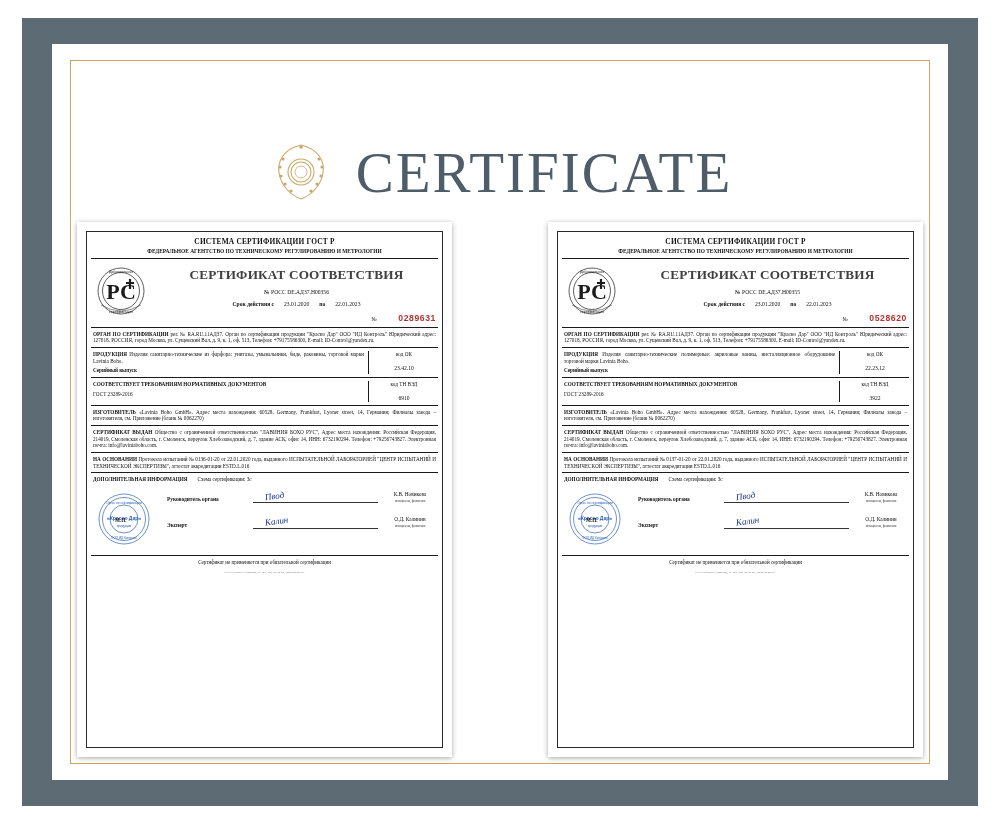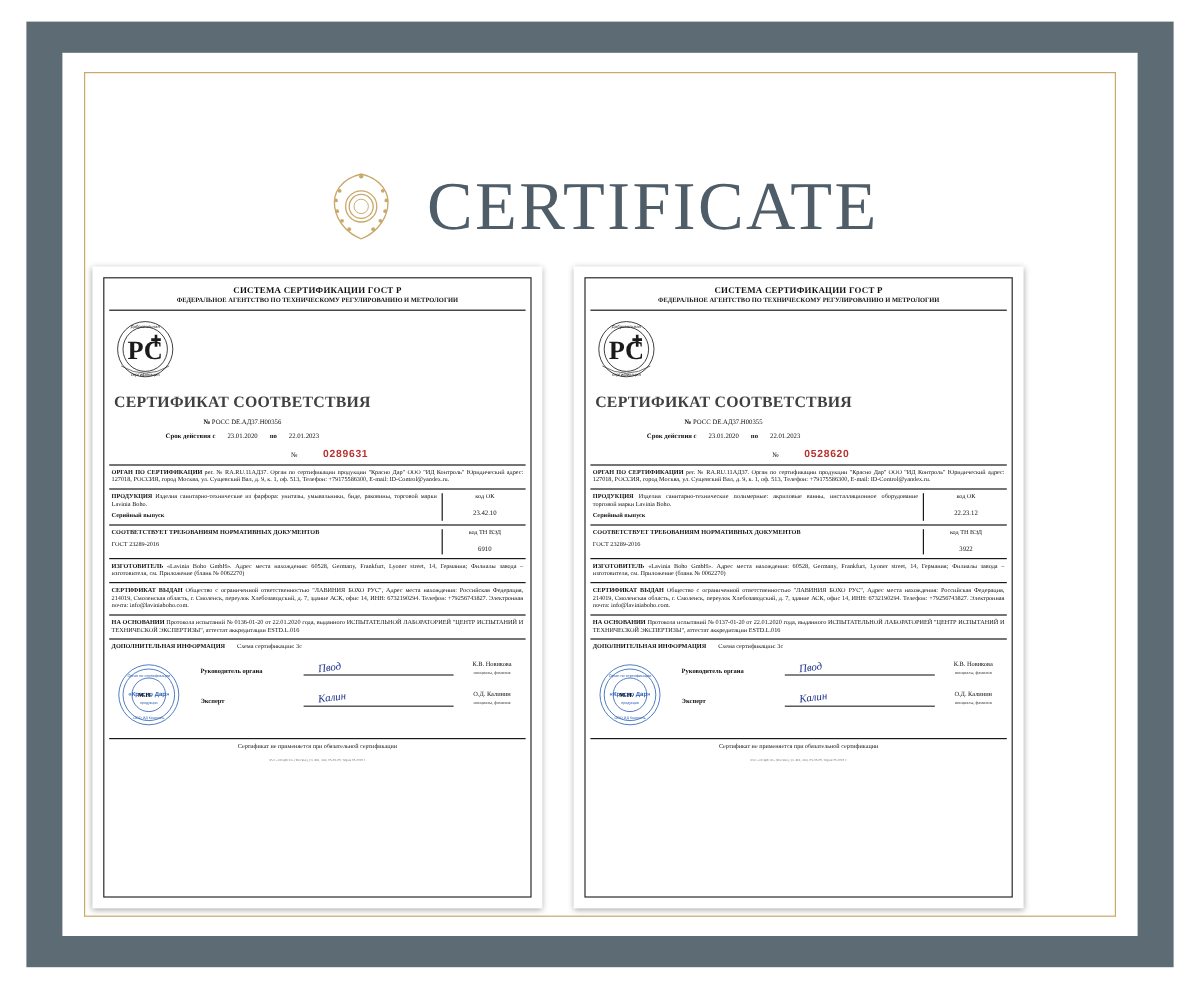--- a/index.html
+++ b/index.html
@@ -61,21 +61,21 @@
     color:#4e5d68;
     font-weight:400;
     line-height:1;
     white-space:nowrap;
   }
   
   .certs{
     position:absolute;
     left:0;right:0;top:155px;
     display:flex;
-    justify-content:flex-start;
+    justify-content:space-between;
     gap:26px;
   }
   .cert-doc{
     width:375px;
     height:535px;
     background:#ffffff;
     box-shadow:0 1px 5px rgba(0,0,0,0.35);
     position:relative;
     box-sizing:border-box;
     padding:6px;
@@ -106,21 +106,20 @@
     font-weight:bold;
     font-size:5.4px;
     margin-top:2px;
     padding-bottom:3px;
     border-bottom:1px solid #1a1a1a;
   }
   .head-zone{
     display:flex;
     align-items:flex-start;
     margin-top:6px;
-    flex-direction:column;
   }
   .rst-logo{
     width:60px;
     flex:0 0 60px;
     text-align:center;
     position:relative;
   }
   .rst-logo svg{display:block;margin:0 auto;}
   .head-right{
     flex:1;

